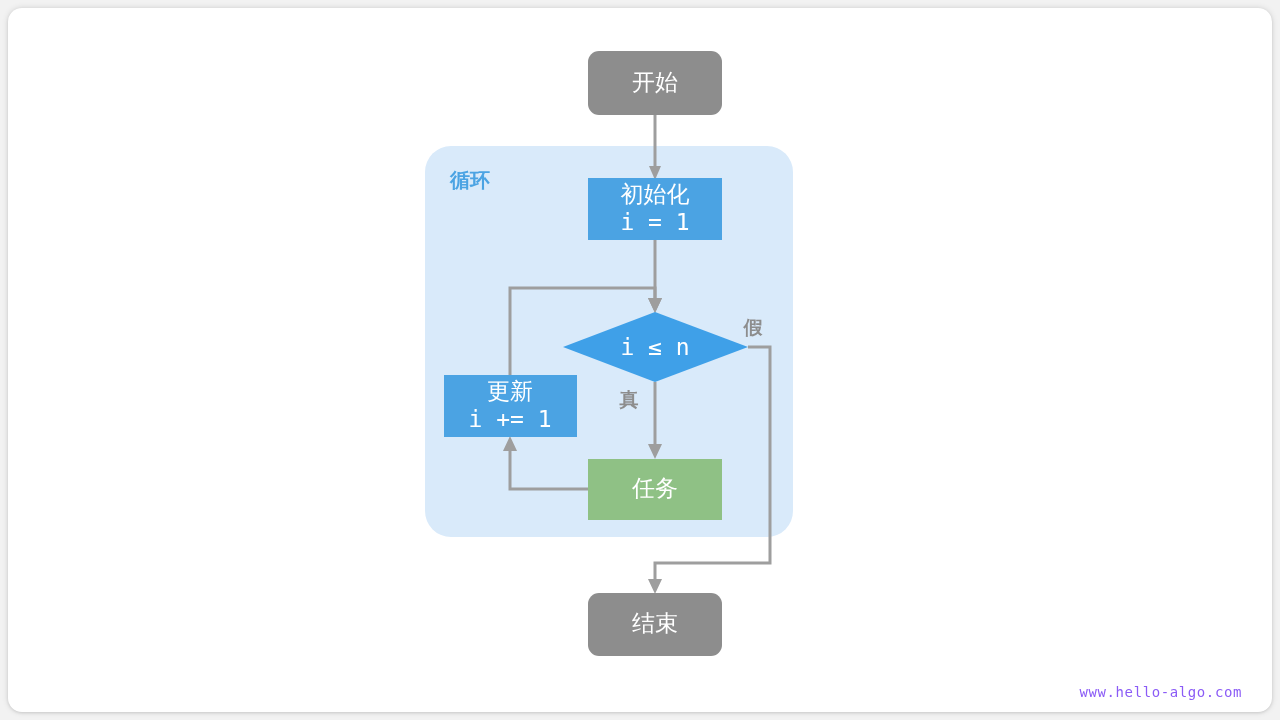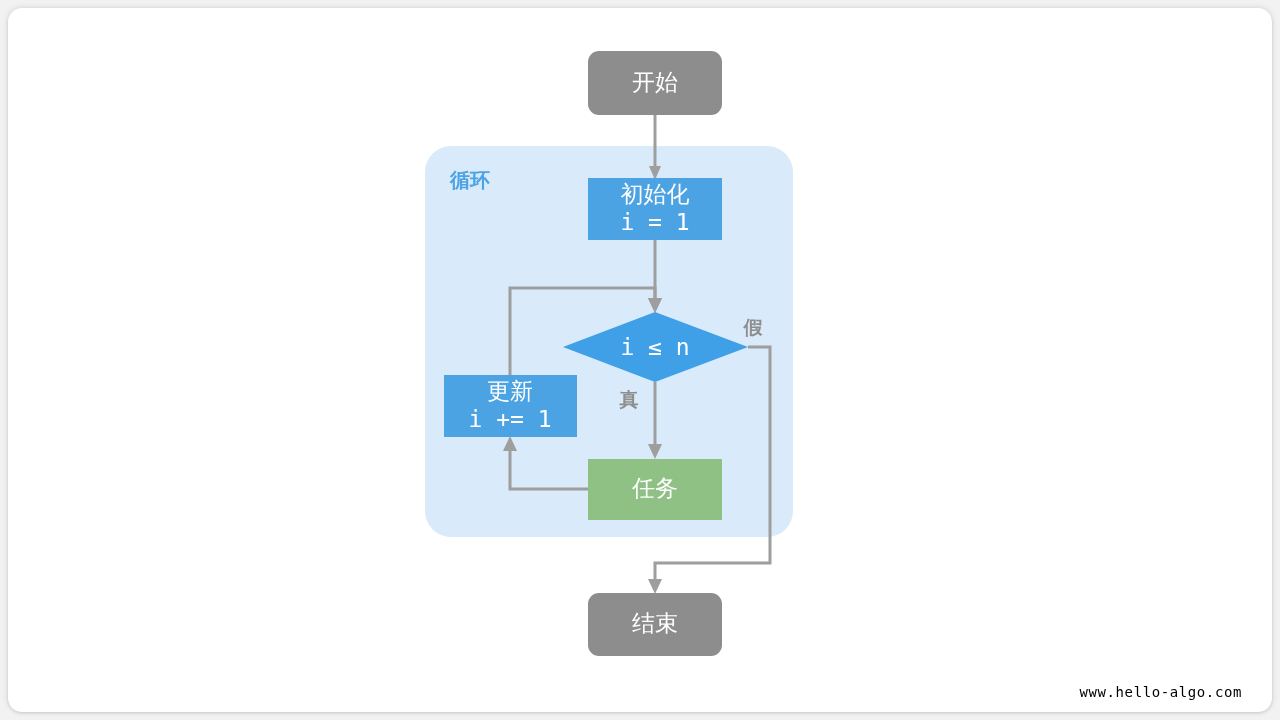--- a/index.html
+++ b/index.html
@@ -63,21 +63,21 @@
     fill: #8d8d8d;
     text-anchor: middle;
     dominant-baseline: middle;
   }
   .watermark {
     position: absolute;
     right: 38px;
     bottom: 20px;
     font-family: "DejaVu Sans Mono", monospace;
     font-size: 14px;
-    color: #000000;
+    color: #8b5cf6;
     letter-spacing: 0.6px;
     white-space: nowrap;
   }
   .edge-line {
     fill: none;
     stroke: #9e9e9e;
     stroke-width: 3;
     stroke-linecap: butt;
     stroke-linejoin: miter;
   }

